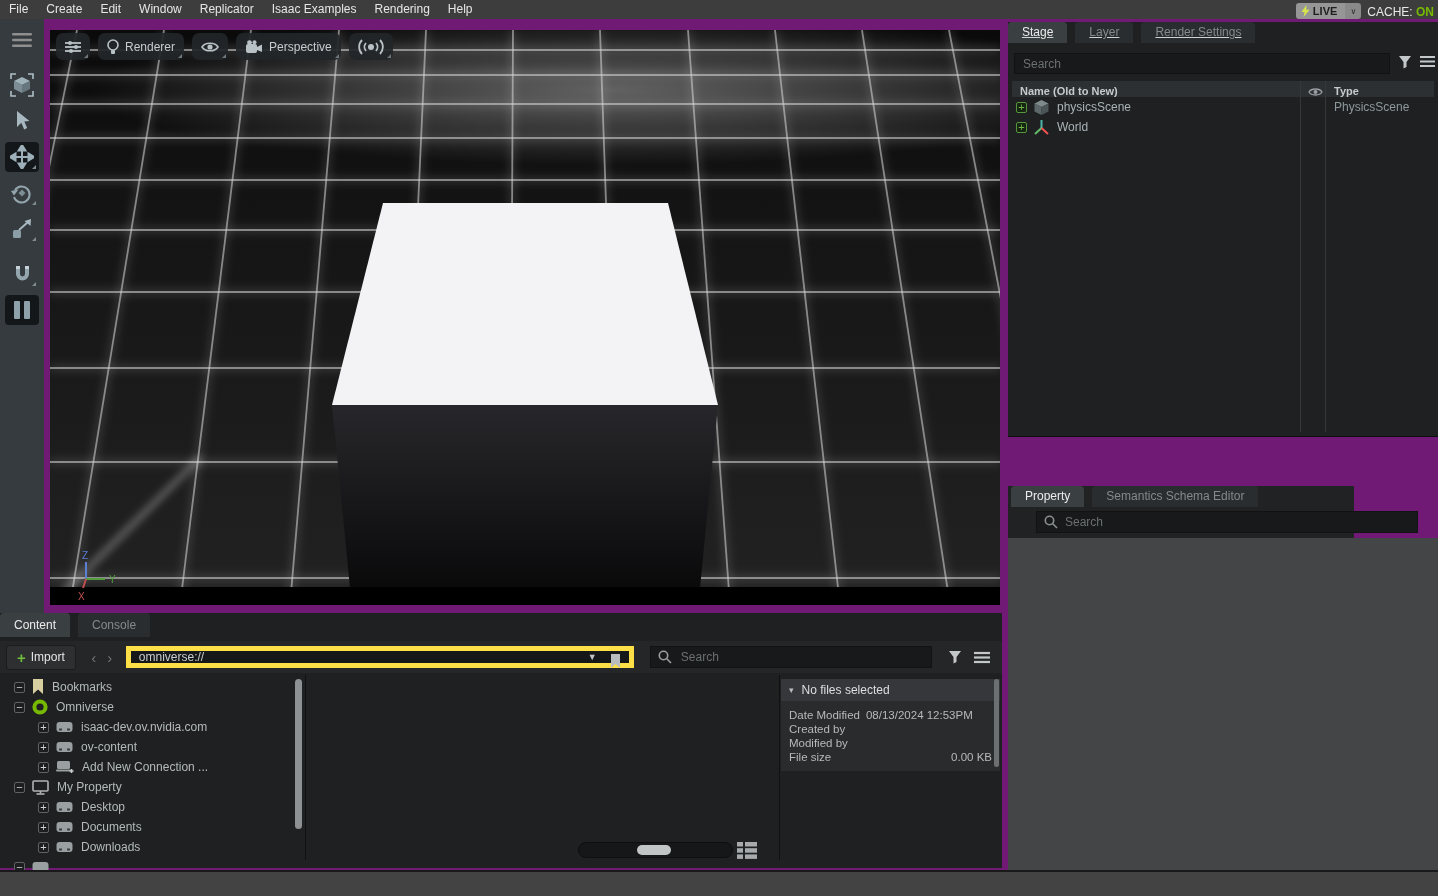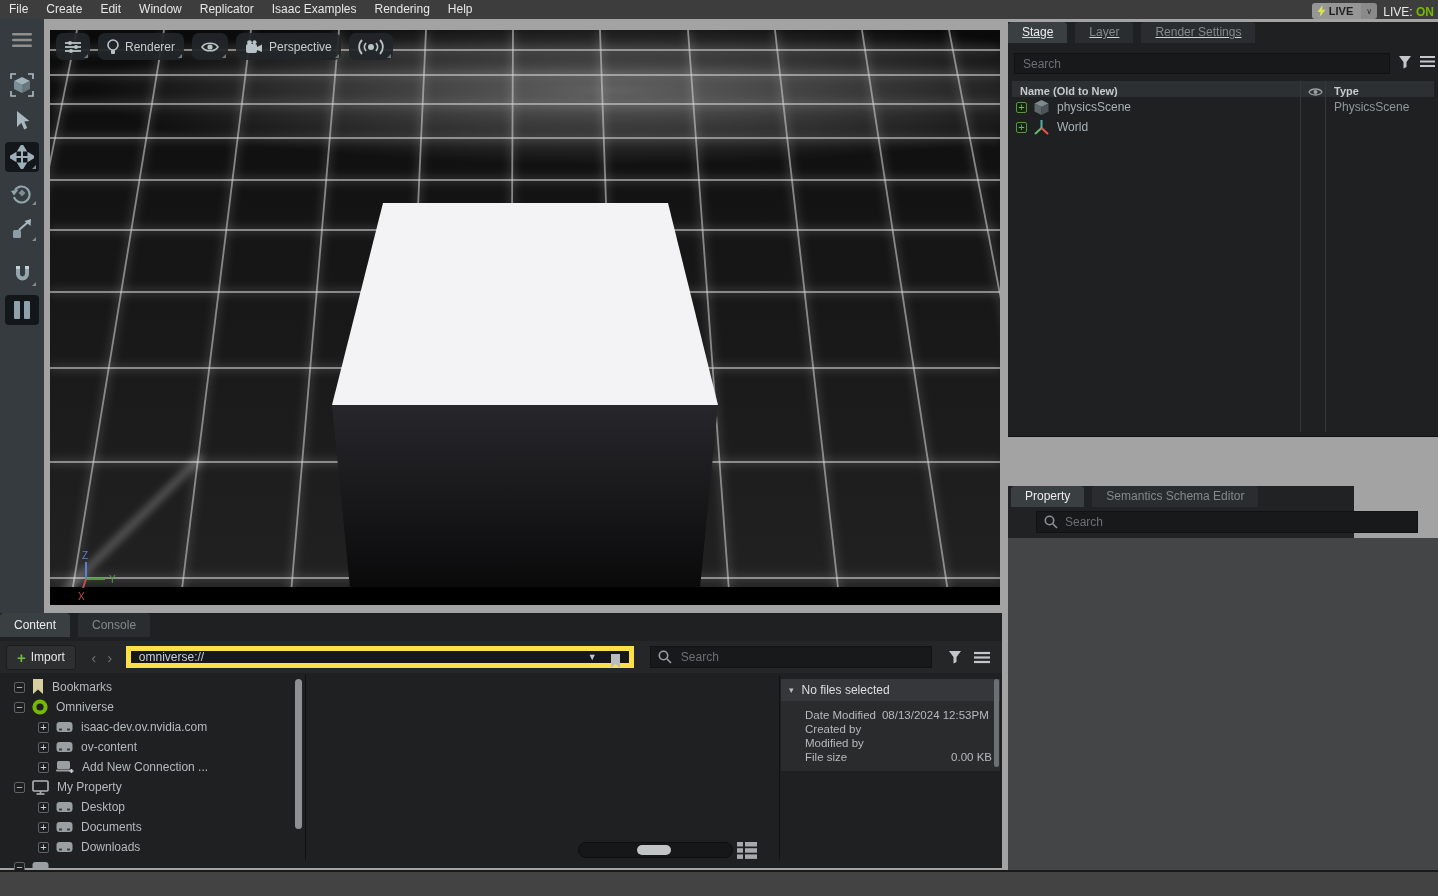--- a/index.html
+++ b/index.html
@@ -1,20 +1,20 @@
 <!DOCTYPE html>
 <html><head>
 <meta charset="utf-8">
 <style>
   * { margin:0; padding:0; box-sizing:border-box; }
   html,body { background:#26282a; }
   .app {
     position:relative; width:1438px; height:896px; overflow:hidden;
     font-family:"Liberation Sans", sans-serif; font-size:12px; color:#cfd3d5;
-    background:#a3a3a3;
+    background:#701a75;
   }
   
   .menubar { position:absolute; left:0; top:0; width:1438px; height:19px;
     background:#3d3d3d; display:flex; align-items:center; }
   .menu-item { padding:0 9px; color:#e6e6e6; font-size:12px; line-height:19px; cursor:default; }
   .menubar-right { position:absolute; right:4px; top:0; height:19px; display:flex; align-items:flex-end; gap:6px; }
   .live-btn { display:flex; align-items:center; gap:3px; background:#969696; border-radius:3px 0 0 3px;
     height:16px; padding:0 8px 0 5px; color:#1e1e1e; font-weight:bold; font-size:11px; }
   .live-chevron { width:16px; height:16px; background:#8a8a8a; border-radius:0 3px 3px 0; margin-left:-6px;
     display:flex; align-items:center; justify-content:center; color:#2a2a2a; font-size:8px; }
@@ -92,21 +92,21 @@
   .crow { position:absolute; height:20px; display:flex; align-items:center; color:#b4babc; }
   .crow .expand-box { margin-right:7px; }
   .crow .ticon { margin-right:8px; display:flex; }
   .vscroll { position:absolute; left:295px; top:66px; width:7px; height:150px; background:#8d9193; border-radius:4px; }
   .tree-edge { position:absolute; left:305px; top:62px; bottom:8px; width:1px; background:#0f1112; }
   .details-edge { position:absolute; left:779px; top:62px; bottom:8px; width:1px; background:#0f1112; }
   .details { position:absolute; left:781px; top:66px; width:219px; }
   .details-header { height:22px; background:#35373a; display:flex; align-items:center; gap:8px;
     padding:0 8px; color:#dcdfe0; font-size:12px; }
   .dcaret { font-size:9px; color:#b9bdbf; }
-  .details-body { background:#292b2c; padding:8px 8px 6px 24px; }
+  .details-body { background:#292b2c; padding:8px 8px 6px 8px; }
   .drow { display:flex; height:14px; font-size:11.5px; color:#b6babc; }
   .drow .dlabel { white-space:pre; }
   .drow .dval { margin-left:6px; }
   .drow .dval.right { margin-left:auto; }
   .details-scroll { position:absolute; left:994px; top:66px; width:5px; height:88px; background:#6d7072; border-radius:3px; }
   .slider-track { position:absolute; left:578px; top:229px; width:155px; height:16px; background:#151718;
     border:1px solid #0c0e0f; border-radius:9px; }
   .slider-thumb { position:absolute; left:58px; top:2px; width:34px; height:10px; background:#c2c5c6; border-radius:6px; }
   .viewmode-btn { position:absolute; left:737px; top:229px; }
   
@@ -129,21 +129,21 @@
     <span class="menu-item clickable">Rendering</span>
     <span class="menu-item clickable">Help</span>
     <div class="menubar-right">
       <div class="live-btn clickable">
         <svg width="9" height="12" viewBox="0 0 9 12">
           <polygon points="5.5,0 0.5,7 3.6,7 2.6,12 8.5,4.8 5.2,4.8" fill="#d9e64a"></polygon>
         </svg>
         <span>LIVE</span>
       </div>
       <div class="live-chevron clickable">∨</div>
-      <span class="cache"><span>LIVE:</span>&nbsp;<b>ON</b></span>
+      <span class="cache"><span>CACHE:</span>&nbsp;<b>ON</b></span>
     </div>
   </div>
 
   <div class="left-toolbar">
     <div class="tool clickable">
       <svg width="22" height="16" viewBox="0 0 22 16">
         <rect x="1" y="1" width="20" height="2.6" rx="1.3" fill="#8f8f8f"></rect>
         <rect x="1" y="6.7" width="20" height="2.6" rx="1.3" fill="#8f8f8f"></rect>
         <rect x="1" y="12.4" width="20" height="2.6" rx="1.3" fill="#8f8f8f"></rect>
       </svg>

